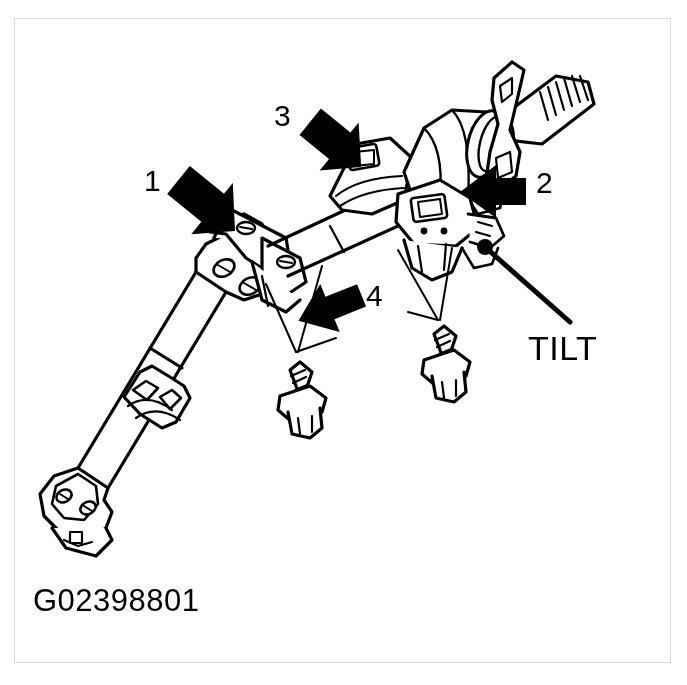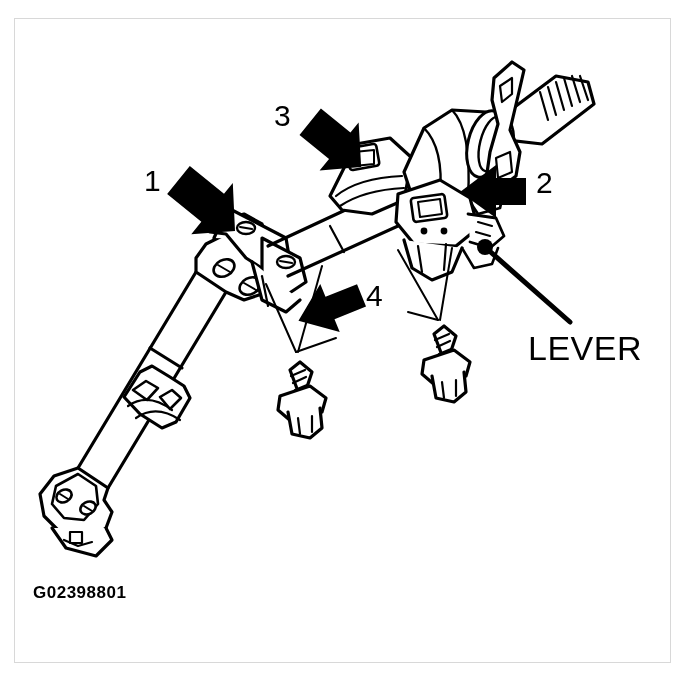--- a/index.html
+++ b/index.html
@@ -58,22 +58,22 @@
     color: #000000;
     line-height: 1.22;
     letter-spacing: 0.5px;
     white-space: nowrap;
   }
   #figure-id {
     position: absolute;
     left: 33px;
     top: 583px;
     font-family: "Liberation Sans", sans-serif;
-    font-size: 17px;
-    font-weight: 700;
+    font-size: 31px;
+    font-weight: 400;
     color: #000000;
     letter-spacing: 0.5px;
     white-space: nowrap;
   }
 </style>
 </head>
 <body>
 
 <div id="figure-root">
 
@@ -240,18 +240,18 @@
 
   <div class="callout-num" id="callout-1-label">1</div>
 
   <div class="callout-num" id="callout-2-label">2</div>
 
   <div class="callout-num" id="callout-3-label">3</div>
 
   <div class="callout-num" id="callout-4-label">4</div>
 
   <div id="tilt-lever-label">
-    <div>LEVER</div>
+    <div>TILT</div>
   </div>
 
   <div id="figure-id">G02398801</div>
 
 </div>
 
 </body></html>

